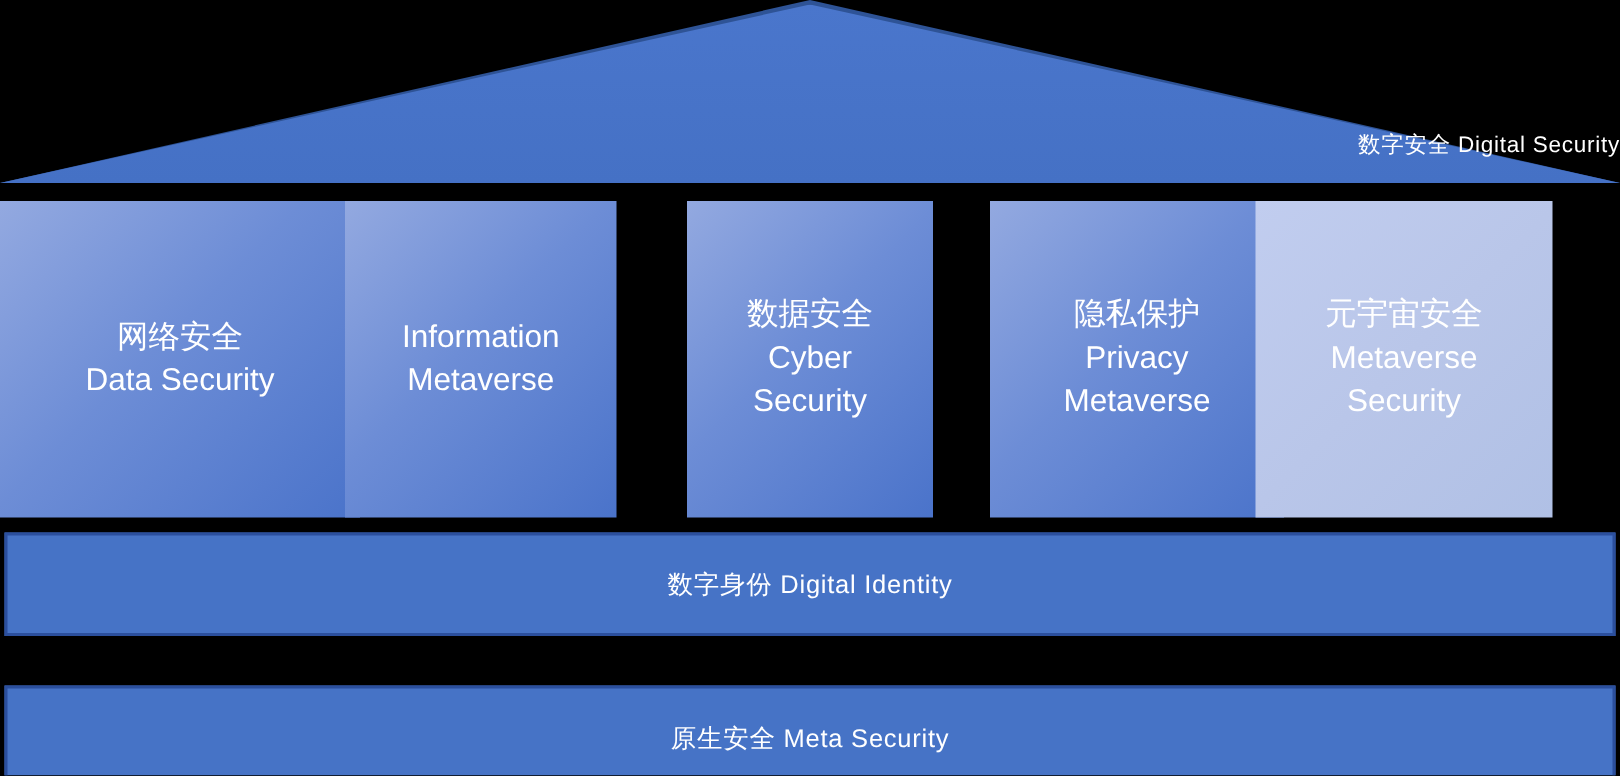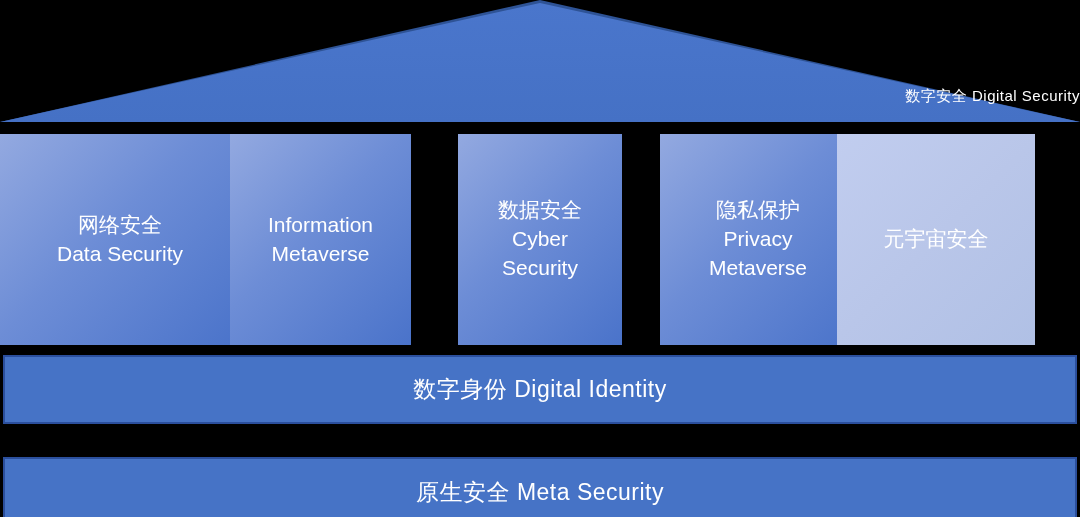--- a/index.html
+++ b/index.html
@@ -70,21 +70,21 @@
   .bar {
     position: absolute;
     left: 3px;
     width: 1074px;
     background: #4673c6;
     border: 2px solid #2b4f9d;
     box-sizing: border-box;
     display: flex;
     align-items: center;
     justify-content: center;
-    font-size: 23px;
+    font-size: 17px;
     letter-spacing: 0.5px;
   }
   .bar-identity { top: 355px; height: 69px; }
   .bar-meta     { top: 457px; height: 70px; }
 </style>
 </head>
 <body>
 
 <div class="canvas">
 
@@ -117,20 +117,21 @@
   <div class="pillar" style="left:660px; width:196px">
     <div class="pillar-label">
       <div>隐私保护</div>
       <div>Privacy Metaverse</div>
     </div>
   </div>
 
   <div class="pillar light" style="left:837px; width:198px">
     <div class="pillar-label">
       <div>元宇宙安全</div>
+      <div>Metaverse Security</div>
     </div>
   </div>
 
   <div class="bar bar-identity">
     <span>数字身份 Digital Identity</span>
   </div>
 
   <div class="bar bar-meta">
     <span>原生安全 Meta Security</span>
   </div>

